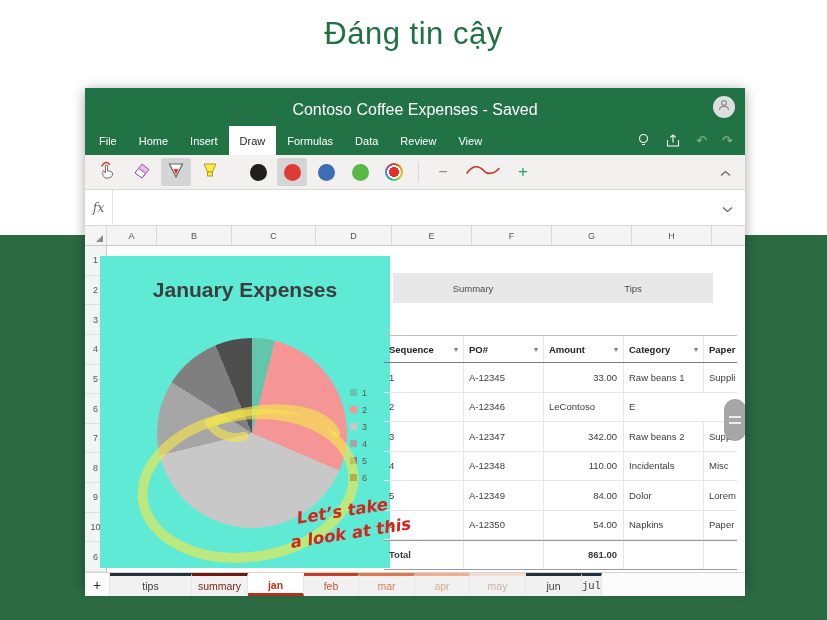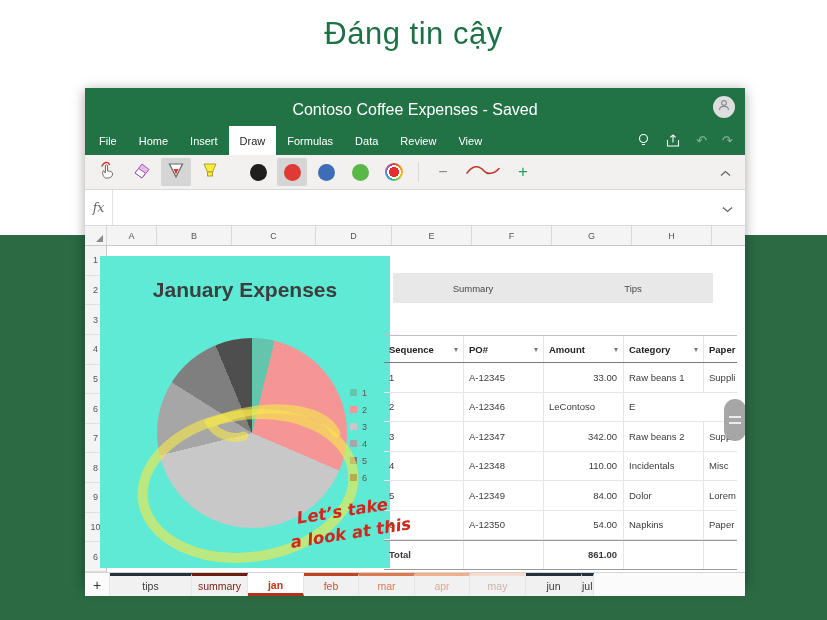--- a/index.html
+++ b/index.html
@@ -406,18 +406,18 @@
     <div class="tabbar">
       <div class="addtab">+</div>
       <div class="sheet-tab" style="color: rgb(60, 60, 60); border-top-color: rgb(34, 49, 59);">tips</div>
       <div class="sheet-tab" style="color: rgb(124, 36, 26); border-top-color: rgb(110, 26, 15);">summary</div>
       <div class="sheet-tab active" style="color: rgb(194, 52, 25); border-bottom-color: rgb(181, 48, 28);">jan</div>
       <div class="sheet-tab" style="color: rgb(199, 87, 49); border-top-color: rgb(192, 65, 36);">feb</div>
       <div class="sheet-tab" style="color: rgb(214, 126, 88); border-top-color: rgb(219, 122, 82);">mar</div>
       <div class="sheet-tab" style="color: rgb(226, 169, 142); border-top-color: rgb(239, 174, 144);">apr</div>
       <div class="sheet-tab" style="color: rgb(205, 178, 166); border-top-color: rgb(246, 219, 205);">may</div>
       <div class="sheet-tab" style="color: rgb(60, 60, 60); border-top-color: rgb(34, 49, 59);">jun</div>
-      <div class="sheet-tab" style="color: rgb(60, 60, 60); border-top-color: rgb(34, 49, 59);">jul</div>
+      <div class="sheet-tab" style="color: rgb(60, 60, 60); border-top-color: rgb(34, 49, 59); font-family: Liberation Mono, monospace;">jul</div>
       <div class="tab-filler"></div>
     </div>
 
   </div>
 </div>
 
 </body></html>

